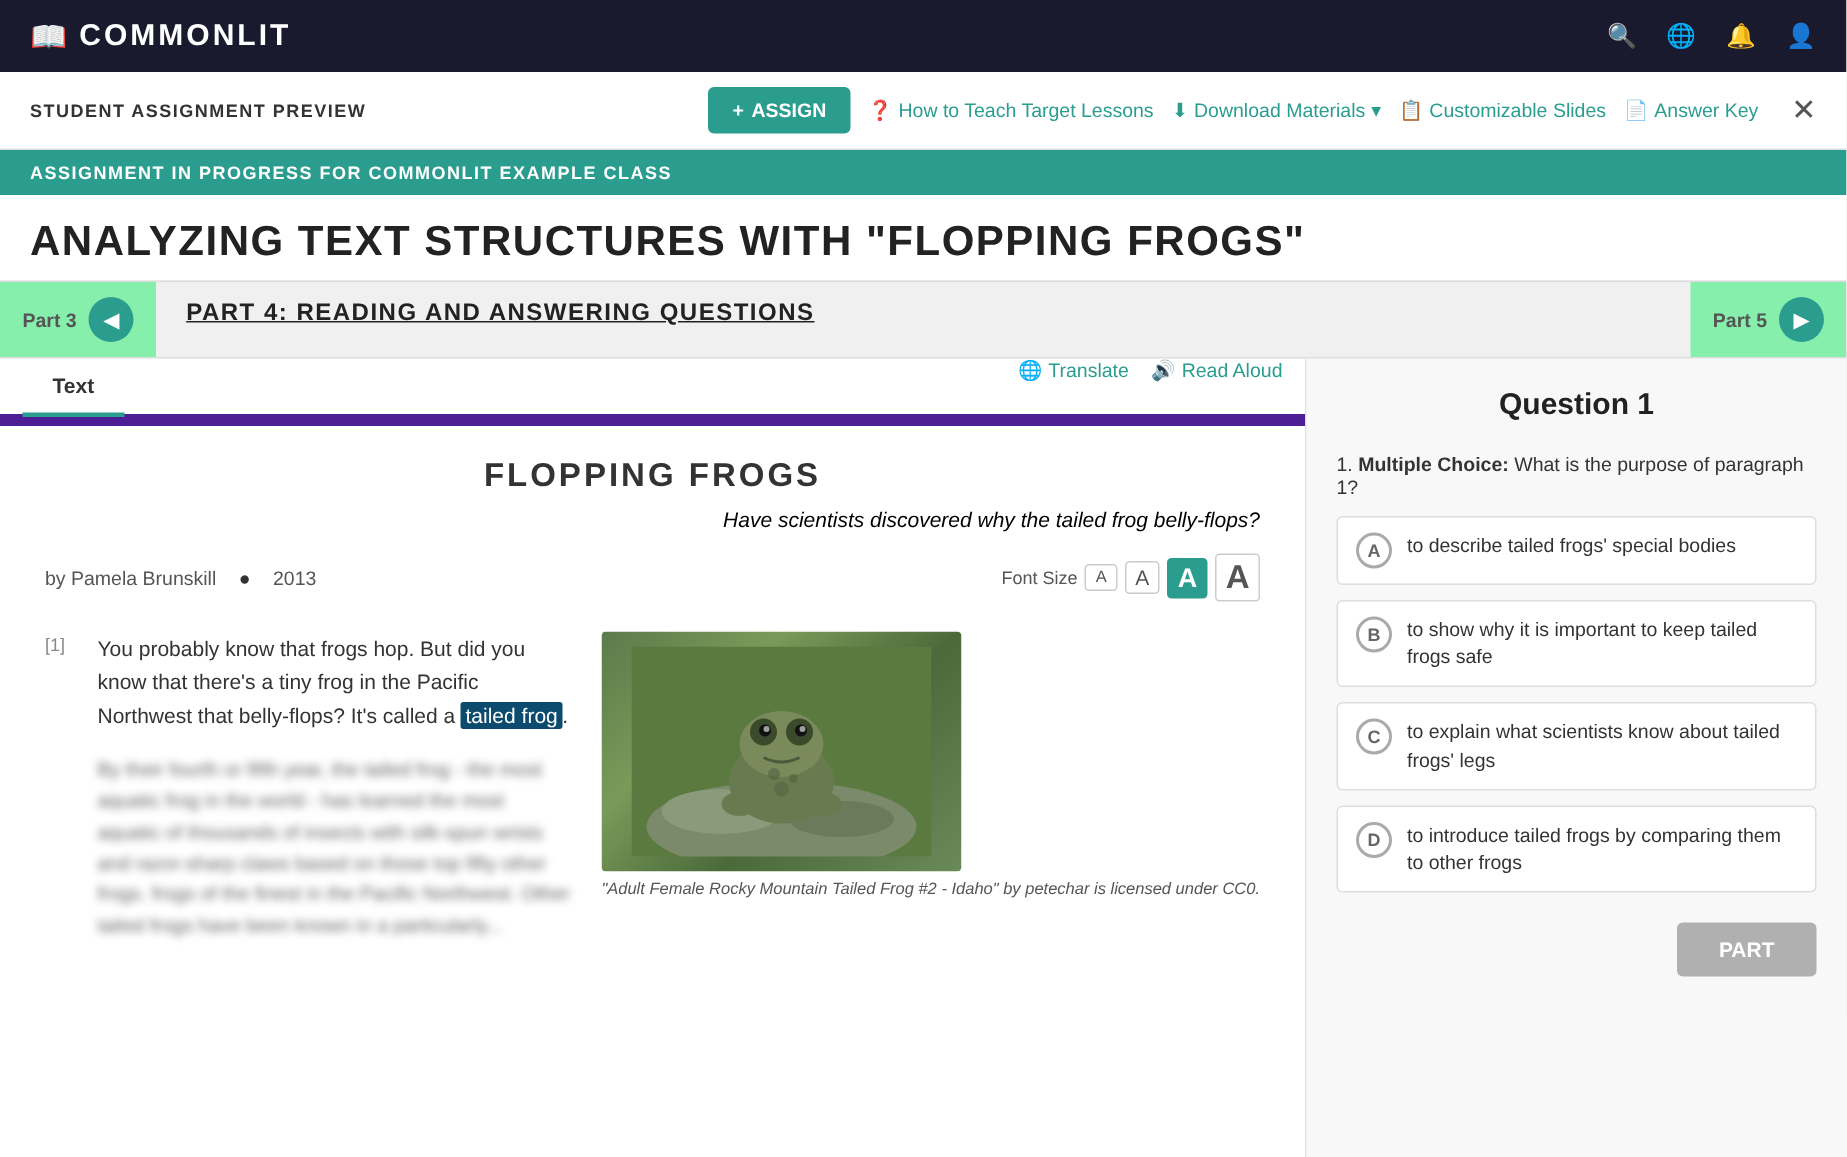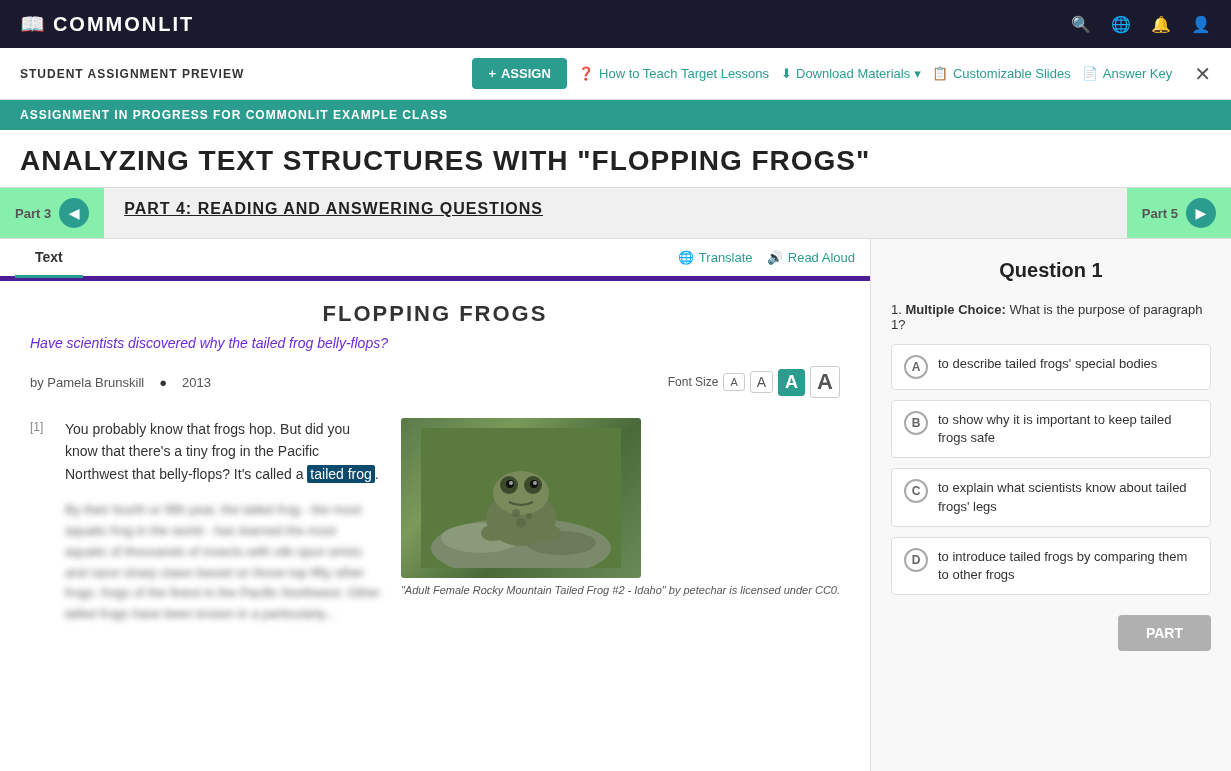--- a/index.html
+++ b/index.html
@@ -145,23 +145,23 @@
 
     
     .text-panel {
       flex: 1;
       background: white;
       border-right: 1px solid #ddd;
       overflow-y: auto;
     }
     .text-panel-header {
       display: flex;
-      align-items: center;
+      align-items: flex-start;
       justify-content: space-between;
-      border-bottom: 5px solid #4c1d95;
+      border-bottom: 8px solid #4c1d95;
       padding: 0 15px;
     }
     .text-tab {
       padding: 10px 20px;
       font-size: 14px;
       font-weight: bold;
       color: #333;
       border-bottom: 3px solid #2a9d8f;
       margin-bottom: -2px;
       cursor: pointer;
@@ -187,24 +187,24 @@
     }
     .reading-title {
       font-size: 22px;
       font-weight: bold;
       text-align: center;
       letter-spacing: 2px;
       margin-bottom: 8px;
     }
     .reading-subtitle {
       font-style: italic;
-      text-align: left;
+      text-align: right;
       font-size: 14px;
       margin-bottom: 15px;
-      color: #6d28d9;
+      color: #000000;
     }
     .reading-meta {
       display: flex;
       align-items: center;
       gap: 15px;
       margin-bottom: 20px;
       font-size: 13px;
       color: #555;
     }
     .reading-meta-dot { color: #333; }

